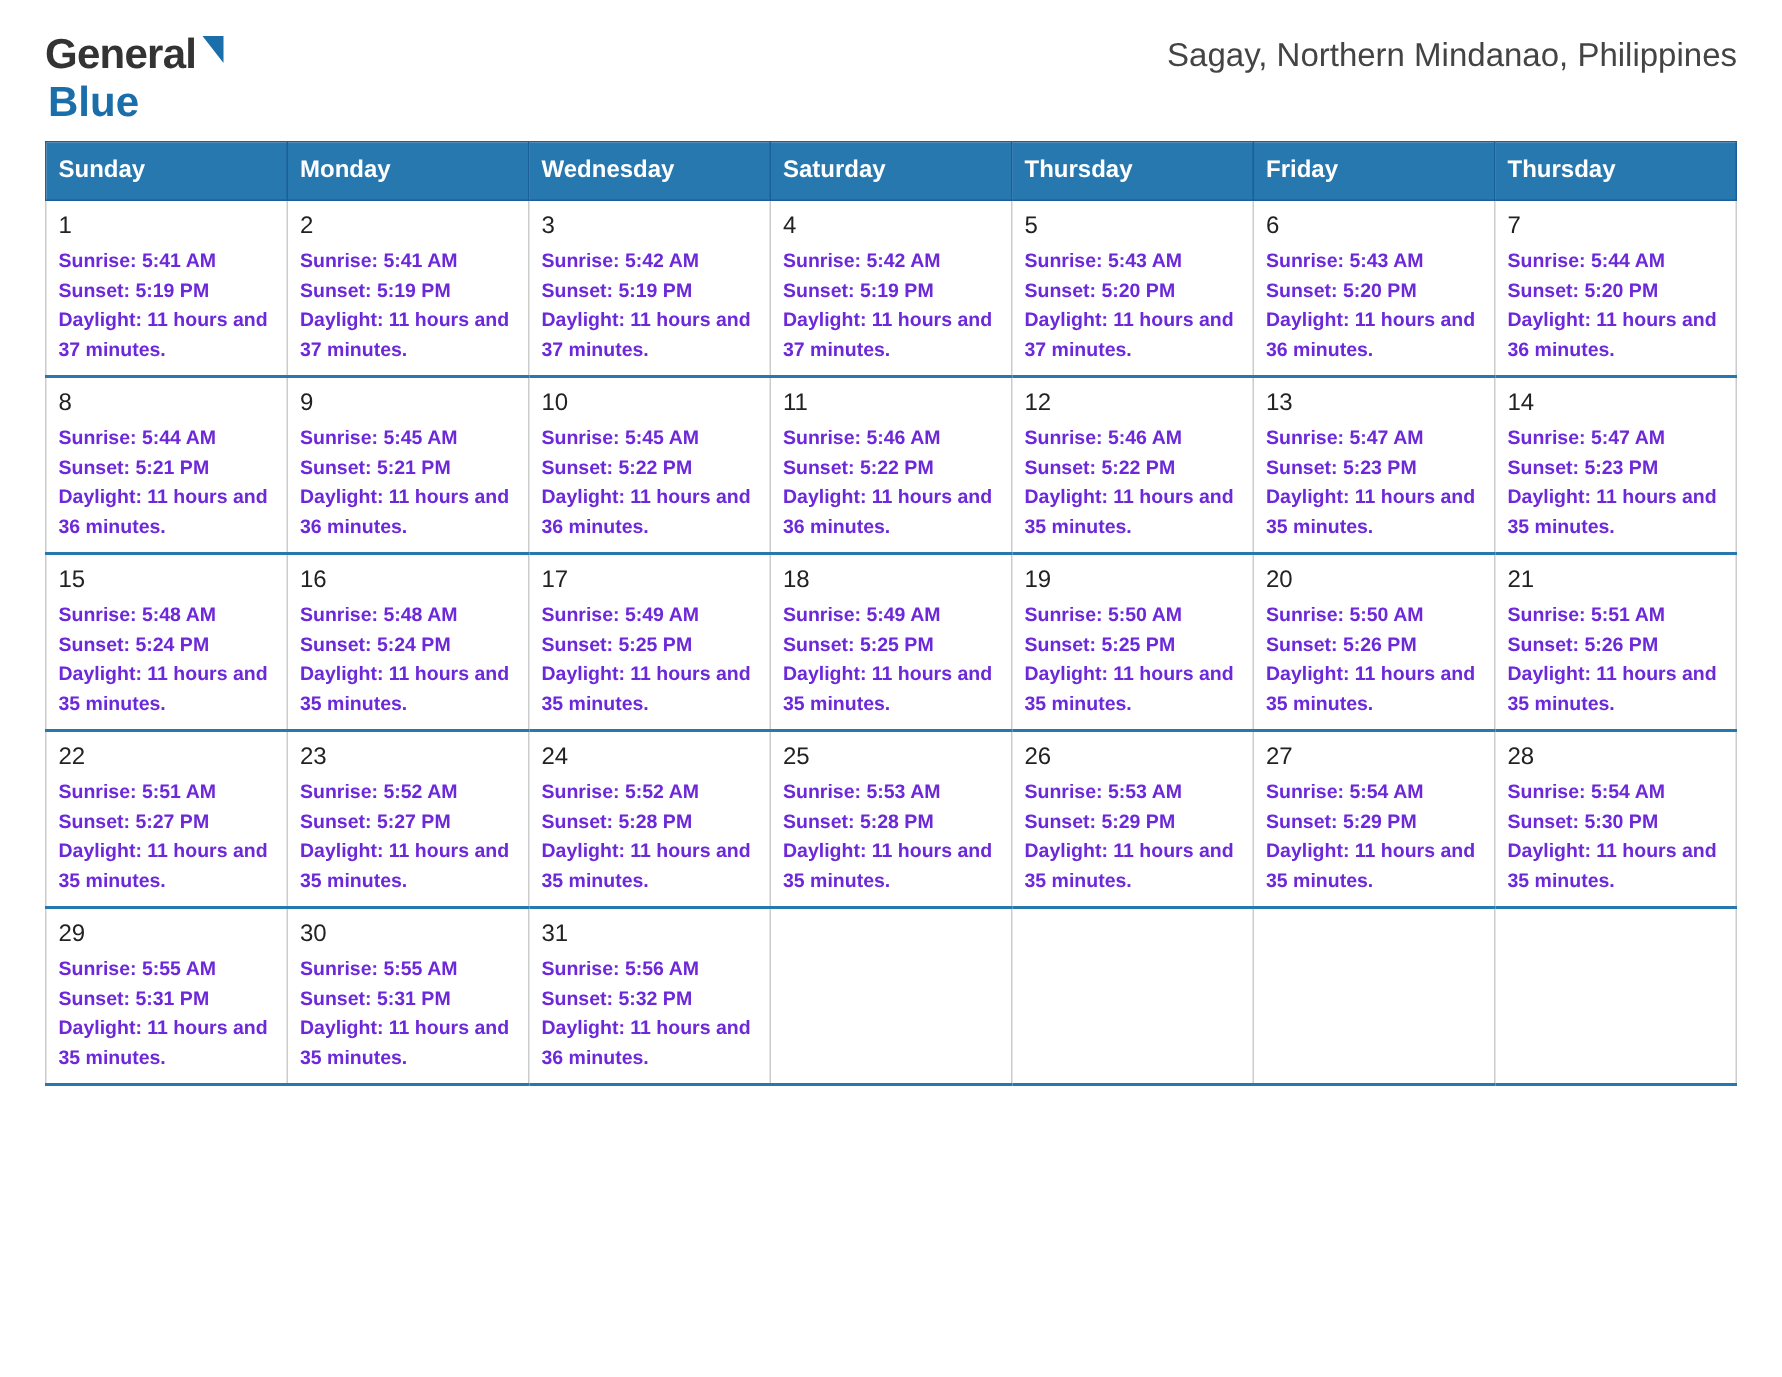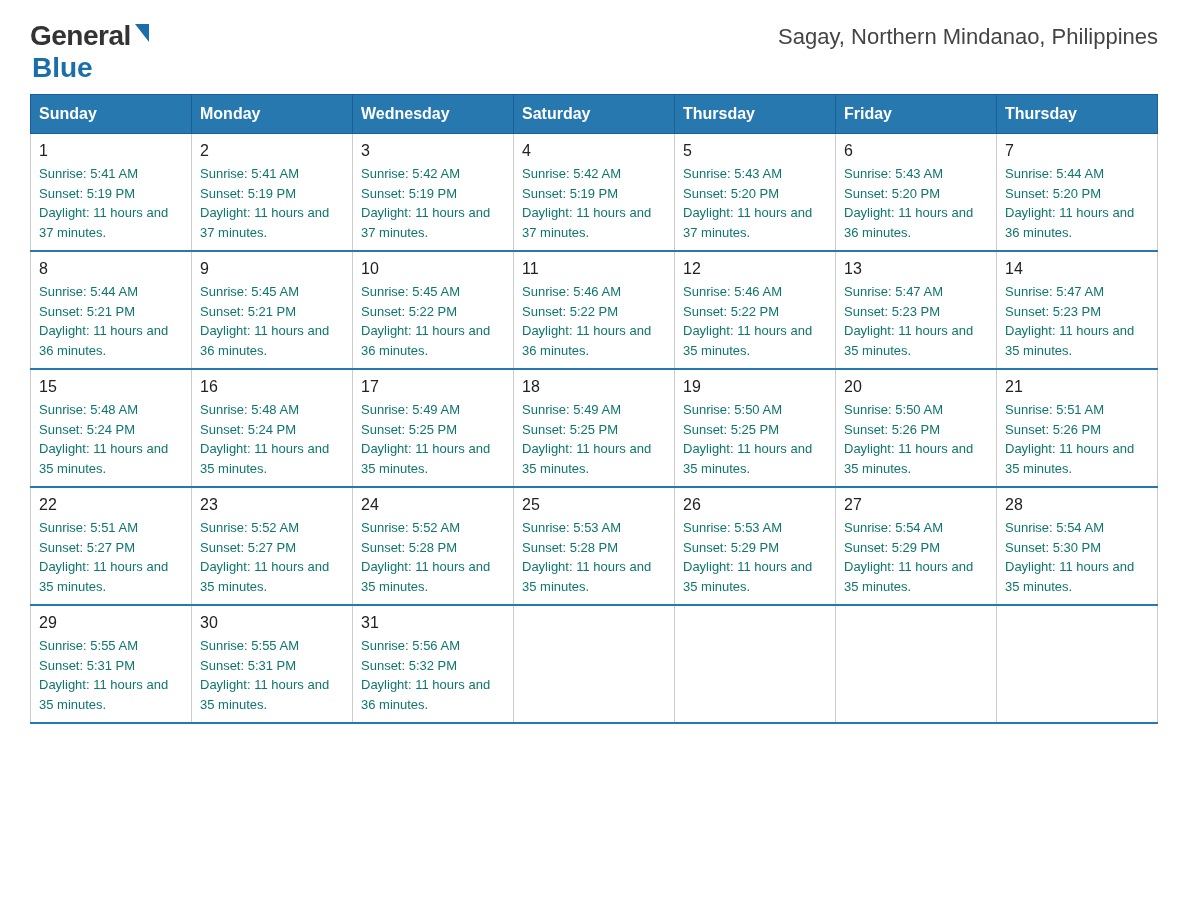--- a/index.html
+++ b/index.html
@@ -89,21 +89,22 @@
     .day-number {
       font-size: 16px;
       font-weight: normal;
       color: #222;
       display: block;
       margin-bottom: 4px;
     }
     .day-info {
       font-size: 13px;
       line-height: 1.5;
-      color: #0f766e;
+      color: #6d28d9;
+      font-weight: bold;
     }
     .empty-cell {
       background: #fff;
     }
   </style>
 </head>
 <body>
 
 <div class="header">
   <div class="logo">

